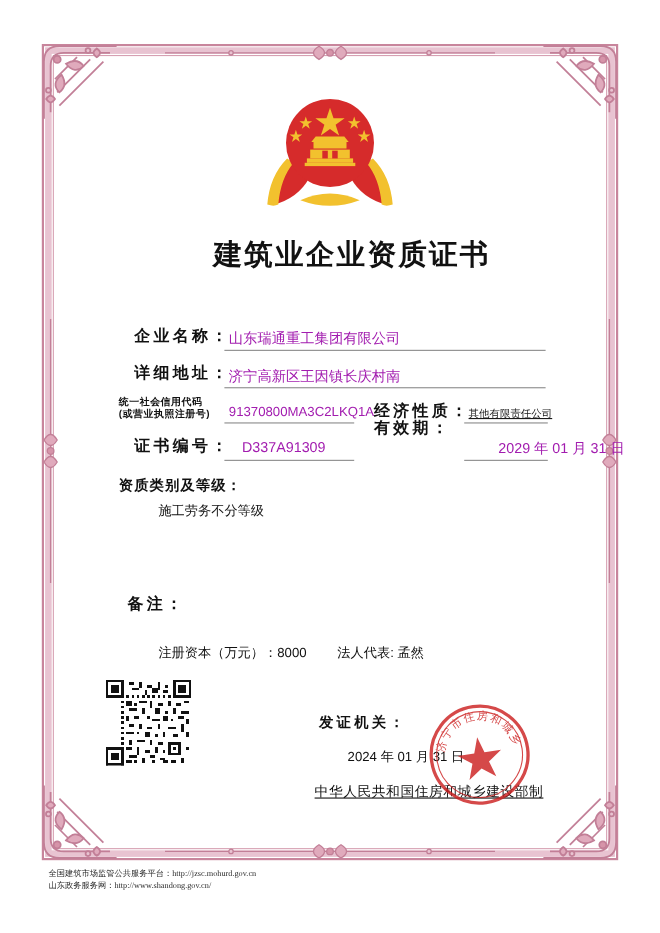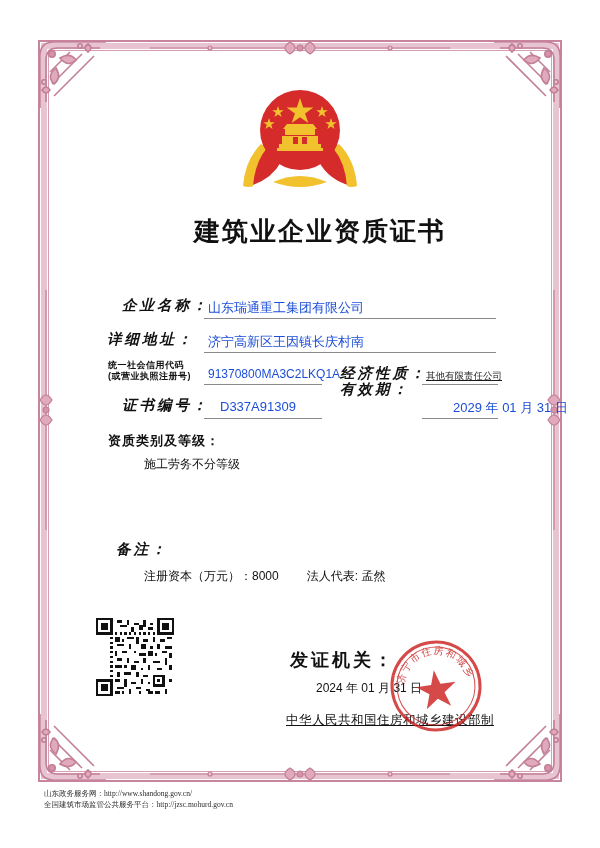--- a/index.html
+++ b/index.html
@@ -93,44 +93,43 @@
     left: 92px;
     top: 292px;
     width: 418px;
     color: #111;
   }
   .lbl {
     font-size: 14.5px;
     font-weight: bold;
     letter-spacing: 3px;
     white-space: nowrap;
-    font-style: italic;
   }
   .lbl .colon { letter-spacing: 0; }
   .val {
     font-size: 13px;
-    color: #1d4ed8;
+    color: #a21caf;
     white-space: nowrap;
   }
   .val-sm {
     font-size: 9.5px;
     color: #1a1a1a;
     white-space: nowrap;
     text-decoration: underline;
   }
   .underline {
     position: absolute;
     border-bottom: 1px solid #8a8a8a;
   }
 
   .f1-lbl { position: absolute; left: 30px; top: 4px; }
   .f1-val { position: absolute; left: 116px; top: 7px; }
   .f1-ul  { left: 112px; top: 26px; width: 292px; }
 
-  .f2-lbl { position: absolute; left: 15px; top: 38px; }
+  .f2-lbl { position: absolute; left: 30px; top: 38px; }
   .f2-val { position: absolute; left: 116px; top: 41px; }
   .f2-ul  { left: 112px; top: 60px; width: 292px; }
 
   .f3-lbl {
     position: absolute; left: 16px; top: 68px;
     font-size: 9px; font-weight: bold; line-height: 11px;
     letter-spacing: 0.5px; width: 96px;
   }
   .f3-val { position: absolute; left: 116px; top: 75px; font-size: 12px; }
   .f3-ul  { left: 112px; top: 92px; width: 118px; }
@@ -151,36 +150,36 @@
     position: absolute; left: 16px; top: 140px;
     font-size: 13px; font-weight: bold; letter-spacing: 1px;
   }
   .f7-val {
     position: absolute; left: 52px; top: 164px;
     font-size: 12px;
   }
 
   .remark-lbl { position: absolute; left: 24px; top: 248px; }
   .remark-line1 {
-    position: absolute; left: 52px; top: 276px;
+    position: absolute; left: 52px; top: 293px;
     font-size: 12px;
   }
   .remark-line1 .gap { display: inline-block; width: 28px; }
 
   
   .issuer {
     position: absolute;
     left: 290px;
     top: 648px;
     width: 230px;
     color: #111;
   }
   .issuer-lbl {
     position: absolute; left: 0; top: 0;
-    font-size: 18px; font-weight: bold; letter-spacing: 3px;
+    font-size: 13px; font-weight: bold; letter-spacing: 3px;
   }
   .issuer-date {
     position: absolute; left: 26px; top: 32px;
     font-size: 12px;
   }
   .issuer-org {
     position: absolute; left: -4px; top: 64px;
     font-size: 12.5px;
     letter-spacing: 0.5px;
     text-decoration: underline;
@@ -551,17 +550,17 @@
           <path id="sealArc" d="M 52 52 m -32 0 a 32 32 0 1 1 64 0"></path>
         </defs>
         <text font-family="'Liberation Serif', serif" font-size="10" fill="#cc2222" letter-spacing="1.5">
           <textPath href="#sealArc" startOffset="6%">济宁市住房和城乡建设局</textPath>
         </text>
       </g>
     </svg>
   </div>
 
   <div class="footer">
+    <div>全国建筑市场监管公共服务平台：http://jzsc.mohurd.gov.cn</div>
     <div>山东政务服务网：http://www.shandong.gov.cn/</div>
-    <div>全国建筑市场监管公共服务平台：http://jzsc.mohurd.gov.cn</div>
   </div>
 
 </div>
 
 </body></html>

